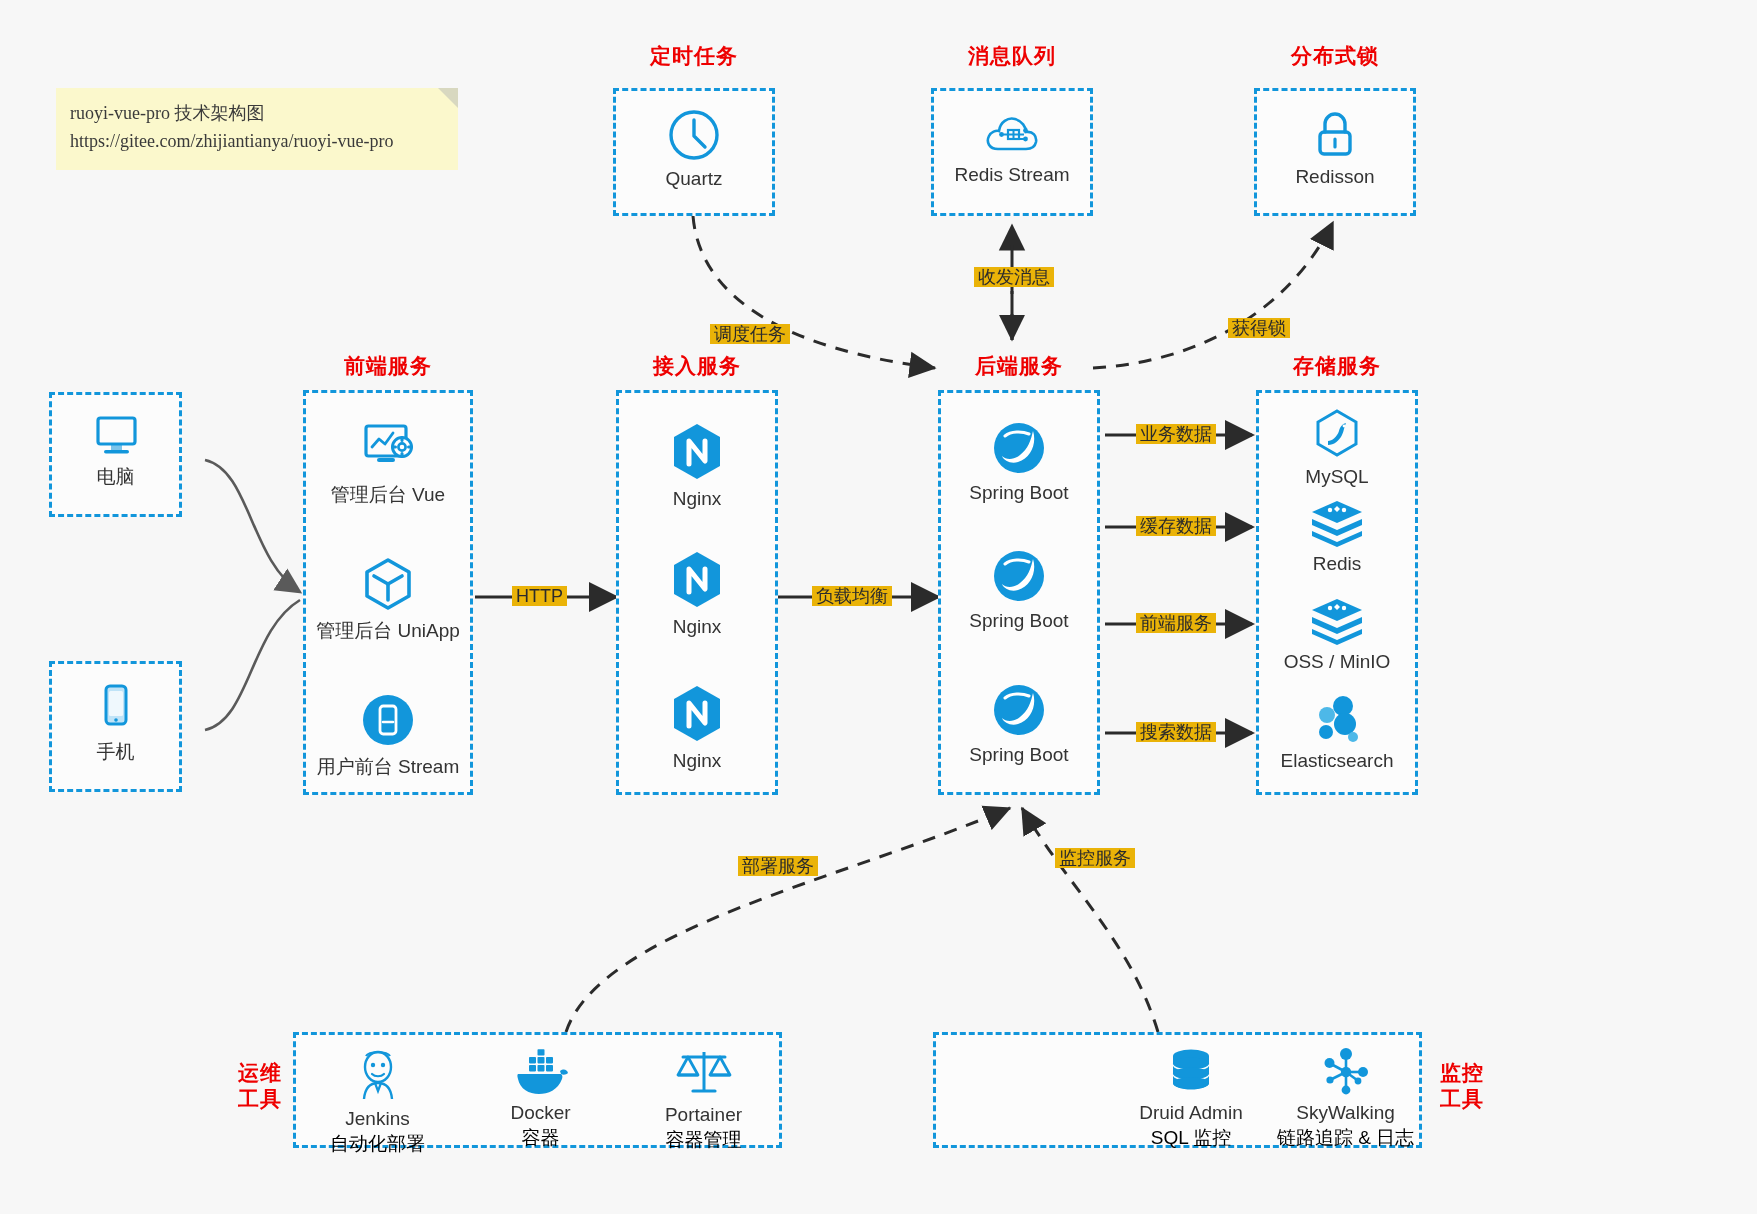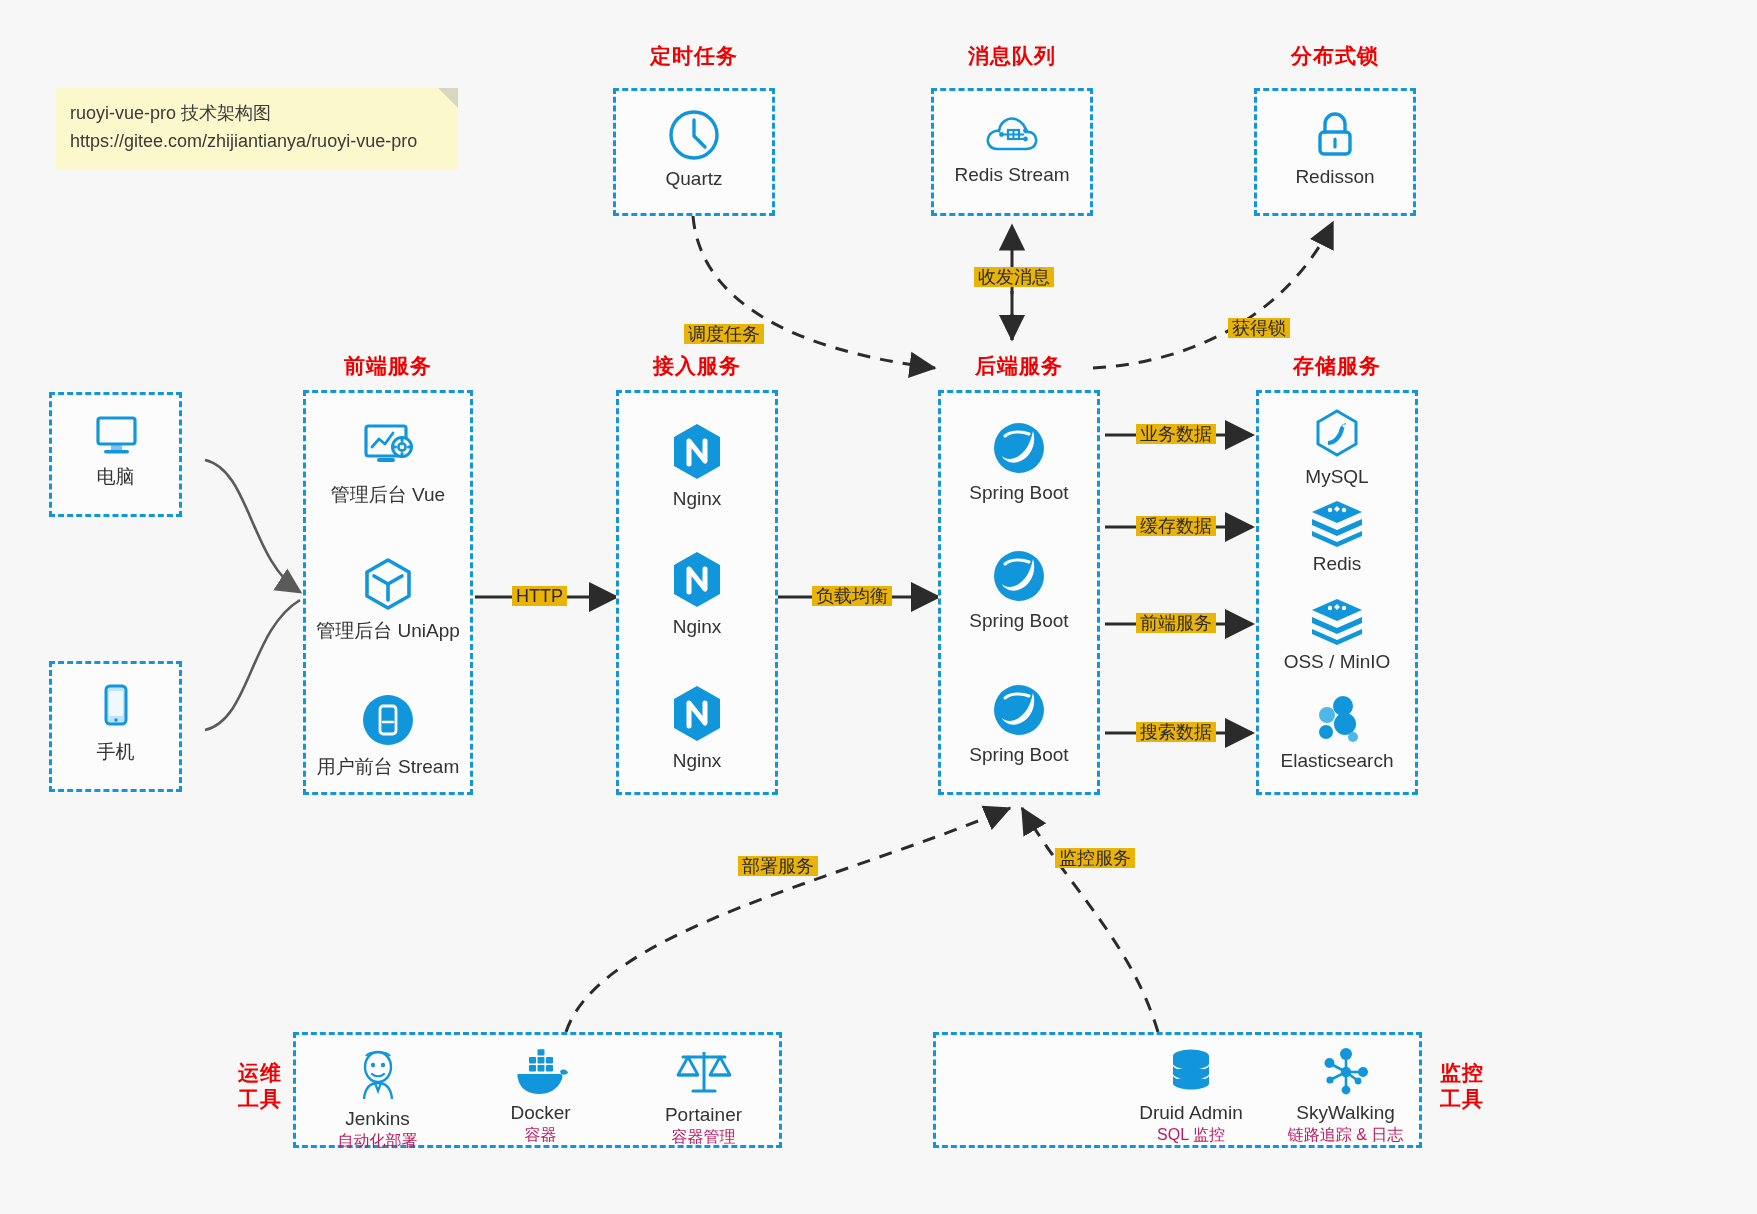--- a/index.html
+++ b/index.html
@@ -51,35 +51,36 @@
   .item .lbl {
     display:block;
     font-size: 19px;
     color: #333;
     margin-top: 5px;
     white-space: nowrap;
     font-family: "Liberation Sans", "DejaVu Sans", sans-serif;
   }
   .item .sub {
     display:block;
-    font-size: 16px;
-    color: #be185d;
+    font-size: 19px;
+    color: #000000;
     margin-top: 1px;
     white-space: nowrap;
   }
 
   
   .note {
     position: absolute;
     background: #fbf8cc;
     padding: 12px 14px 14px 14px;
     font-size: 18px;
     line-height: 1.55;
     color: #3a3a3a;
     white-space: nowrap;
+    font-family: Liberation Serif, serif;
   }
   .note .foldmark {
     position: absolute;
     right: 0; top: 0;
     width: 0; height: 0;
     border-left: 20px solid transparent;
     border-top: 20px solid #d8d8c0;
   }
 
   
@@ -486,21 +487,21 @@
       <span class="sub">链路追踪 &amp; 日志</span>
     </div>
   </div>
   <div class="cap two-line" style="left:1430px; top:1060px; width:64px; text-align:center;">
     <div>监控</div>
     <div>工具</div>
   </div>
 
   <div class="elabel" style="left:512px; top:586px;">HTTP</div>
   <div class="elabel" style="left:812px; top:586px;">负载均衡</div>
-  <div class="elabel" style="left:684px; top:324px;text-align:right;">调度任务</div>
+  <div class="elabel" style="left:710px; top:324px;text-align:right;">调度任务</div>
   <div class="elabel" style="left:974px; top:267px;">收发消息</div>
   <div class="elabel" style="left:1228px; top:318px;">获得锁</div>
 
   <div class="elabel" style="left:1136px; top:424px;">业务数据</div>
   <div class="elabel" style="left:1136px; top:516px;">缓存数据</div>
   <div class="elabel" style="left:1136px; top:613px;">前端服务</div>
   <div class="elabel" style="left:1136px; top:722px;">搜索数据</div>
 
   <div class="elabel" style="left:738px; top:856px;">部署服务</div>
   <div class="elabel" style="left:1055px; top:848px;">监控服务</div>

